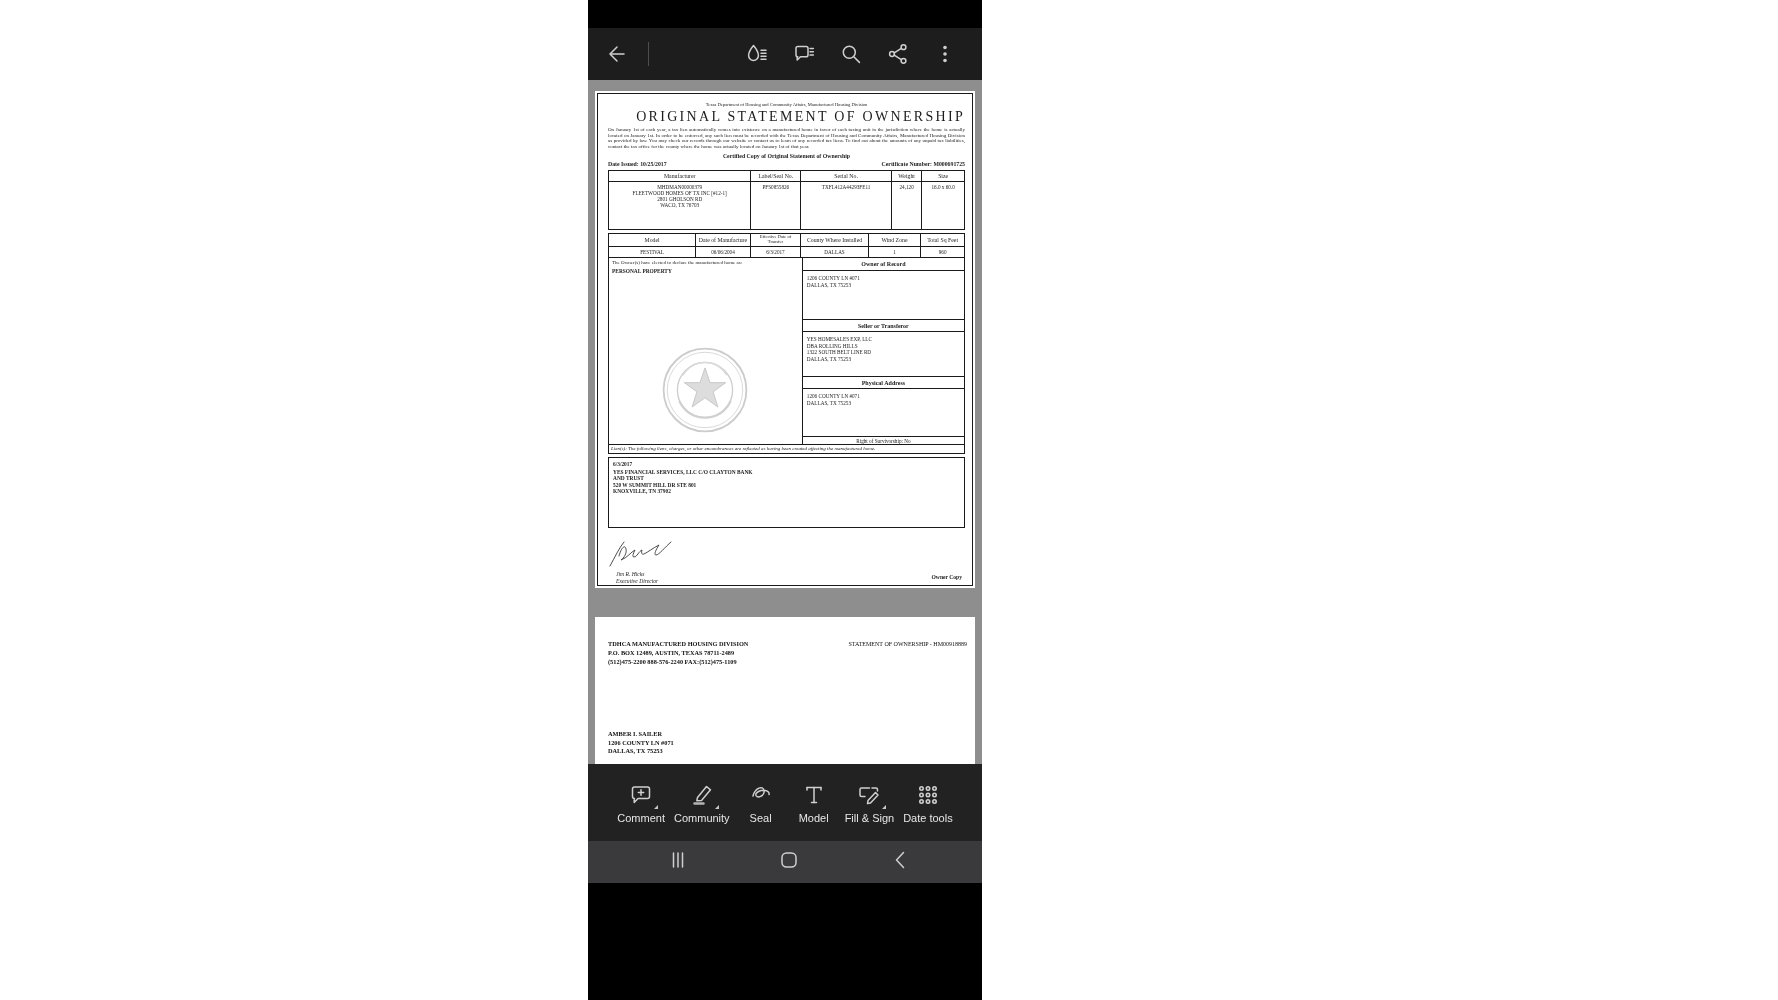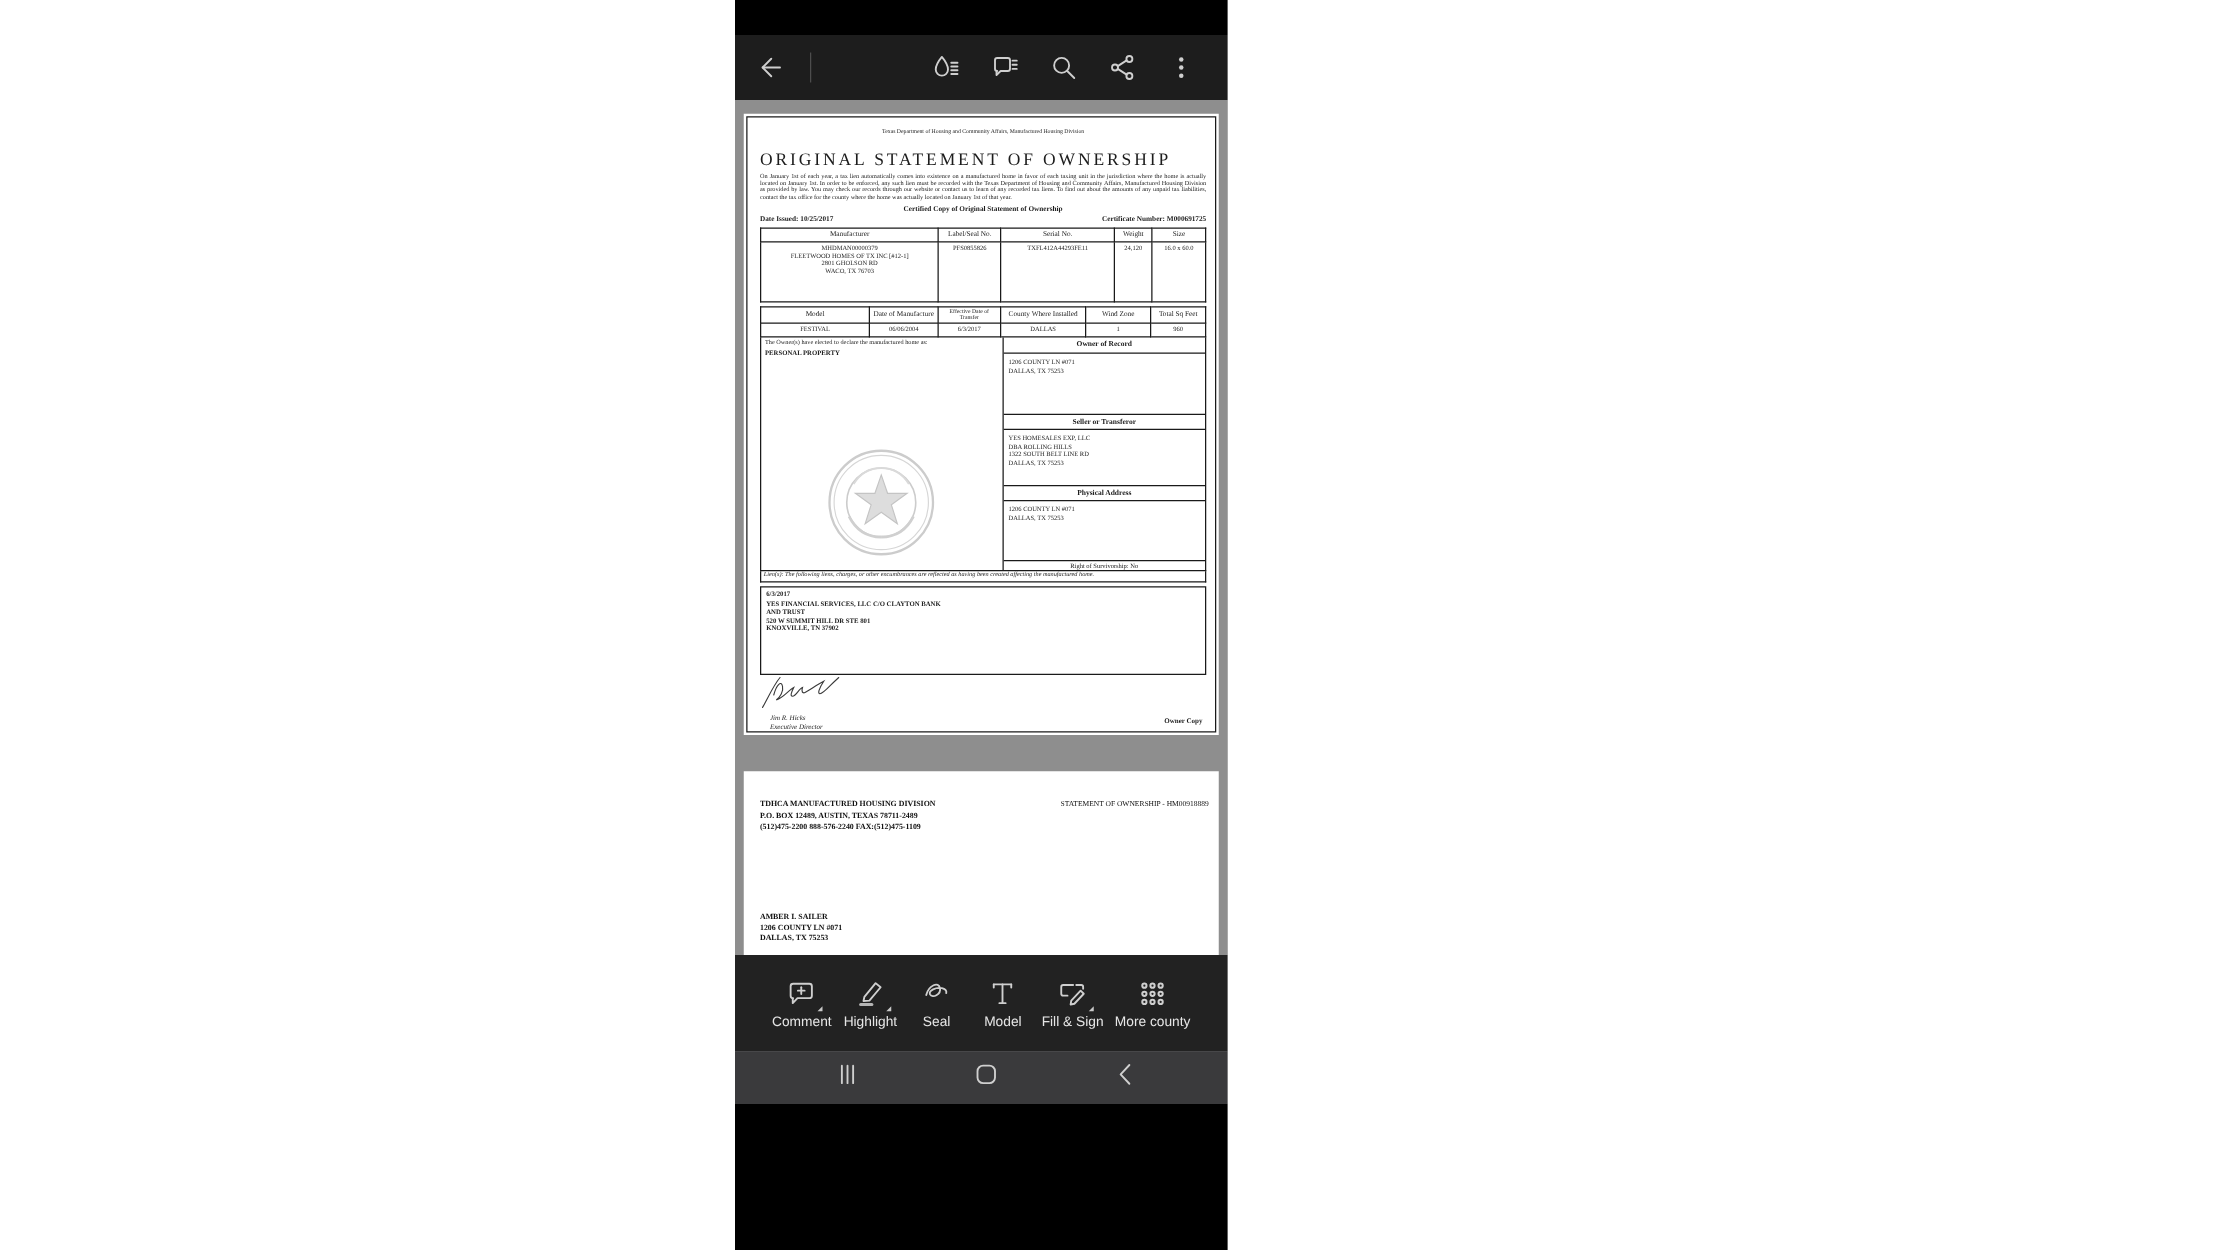--- a/index.html
+++ b/index.html
@@ -21,22 +21,22 @@
 
   
   .viewer { position:absolute; left:0; top:80px; width:394px; height:684px; background:#8e8e8e; overflow:hidden; }
 
   .page1 { position:absolute; left:7px; top:11px; width:380px; height:497px; background:#fff; padding:2px; }
   .page1-border { width:100%; height:100%; border:1.6px solid #1a1a1a; position:relative;
                   padding:0 7px 0 10px; overflow:hidden;
                   font-family:"Liberation Serif", serif; color:#1c1c1c; }
 
   .agency { margin-top:8px; text-align:center; font-size:4.6px; line-height:5px; white-space:nowrap; }
-  .doc-title { text-align:left; font-size:14px; line-height:15px; letter-spacing:2.3px;
-               margin-top:14px; white-space:nowrap; }
+  .doc-title { text-align:right; font-size:14px; line-height:15px; letter-spacing:2.3px;
+               margin-top:2px; white-space:nowrap; }
   .intro { margin-top:3px; font-size:5px; line-height:5.6px; text-align:justify; }
   .certified { margin-top:4px; text-align:center; font-weight:bold; font-size:5.8px; }
   .issue-row { margin-top:2px; display:flex; justify-content:space-between; font-size:5.8px; font-weight:bold; }
 
   table.doc { width:100%; border-collapse:collapse; table-layout:fixed; margin-top:3px; }
   table.doc th, table.doc td { border:0.9px solid #1a1a1a; font-weight:normal; }
   table.doc th { font-size:5.8px; line-height:6.4px; text-align:center; padding:1.5px 1px; }
   table.doc td { font-size:5.2px; line-height:6px; text-align:center; vertical-align:top; padding:2px 2px; }
   td.mfg { text-align:left; }
   .t1 td { height:48px; }
@@ -312,21 +312,21 @@
       <span class="tool-label">Comment</span>
     </div>
     <div class="tool">
       <div class="tool-icon">
         <svg class="ic" width="26" height="26" viewBox="0 0 26 26">
           <path d="M8.5 15.5 L17.5 4.5 L21.5 7.8 L12.5 18.5 L7.8 18.8 Z"></path>
           <path d="M5.5 21.5 h9" stroke-width="2.4" opacity="0.85"></path>
         </svg>
         <span class="submenu-tri"></span>
       </div>
-      <span class="tool-label">Highlight</span>
+      <span class="tool-label">Community</span>
     </div>
     <div class="tool">
       <div class="tool-icon">
         <svg class="ic" width="26" height="26" viewBox="0 0 26 26">
           <path d="M5 14 C7 6 15 3 16 8.5 C17 13.5 10 17 8 13.5 C6.5 10.5 13 7.5 17.5 8.5 C20 9.1 21.5 10.5 21 12.5"></path>
         </svg>
       </div>
       <span class="tool-label">Seal</span>
     </div>
     <div class="tool">
@@ -358,21 +358,21 @@
             <circle cx="13" cy="6.5" r="1.7"></circle>
             <circle cx="19.5" cy="6.5" r="1.7"></circle>
           <circle cx="6.5" cy="13" r="1.7"></circle>
             <circle cx="13" cy="13" r="1.7"></circle>
             <circle cx="19.5" cy="13" r="1.7"></circle>
           <circle cx="6.5" cy="19.5" r="1.7"></circle>
             <circle cx="13" cy="19.5" r="1.7"></circle>
             <circle cx="19.5" cy="19.5" r="1.7"></circle>
         </svg>
       </div>
-      <span class="tool-label">More county</span>
+      <span class="tool-label">Date tools</span>
     </div>
   </div>
 
   <div class="navbar">
     <div class="nav-btn" style="left:90px;">
       <svg class="ic" width="24" height="24" viewBox="0 0 24 24" stroke-width="1.7">
         <path d="M7.5 5 V19"></path>
           <path d="M12 5 V19"></path>
           <path d="M16.5 5 V19"></path>
       </svg>

